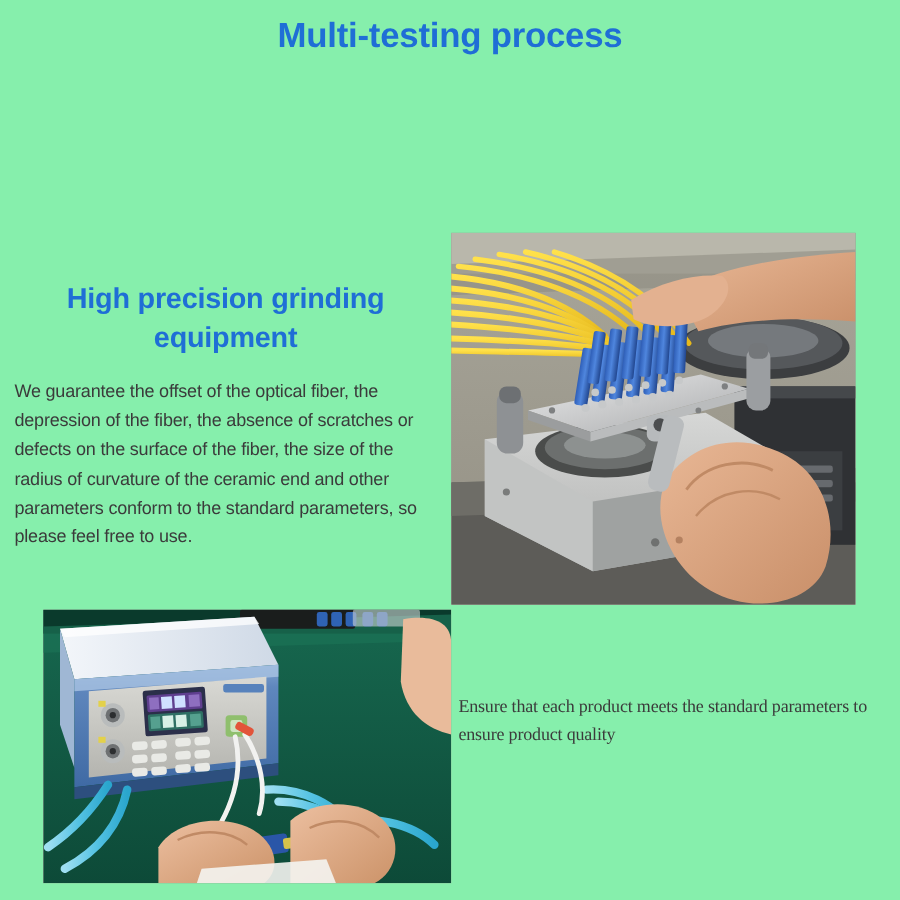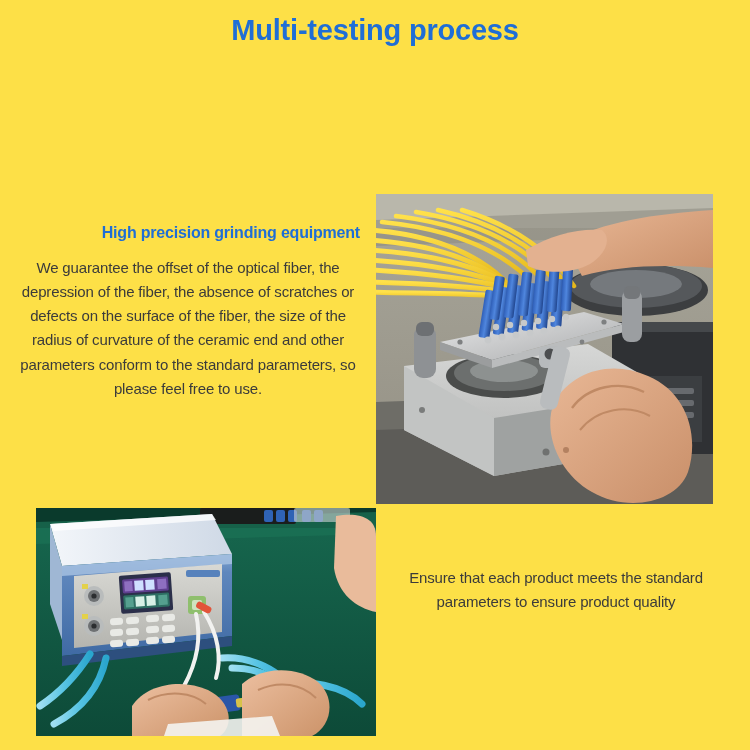--- a/index.html
+++ b/index.html
@@ -4,21 +4,21 @@
 <style>
   html,body{margin:0;padding:0;}
   body{
     width:750px;height:750px;
     background:#e4e4e4;
     font-family:"Liberation Sans", sans-serif;
     overflow:hidden;
     position:relative;
     -webkit-font-smoothing:antialiased;
   }
-  .page{position:relative;width:750px;height:750px;background:#fde047;}
+  .page{position:relative;width:750px;height:750px;background:#86efac;}
 
   
   .hero{position:absolute;left:0;top:0;width:750px;}
   .hero-title{
     text-align:center;
     color:#1f6ed6;
     font-size:29px;
     font-weight:bold;
     letter-spacing:-0.2px;
     margin:13px 0 0 0;
@@ -30,43 +30,43 @@
     text-align:center;
     color:#3b3b3b;
     font-size:18.5px;
     line-height:1.55;
     letter-spacing:-0.25px;
   }
 
   
   .sec-title{
     color:#1f6ed6;
-    font-size:16px;
+    font-size:24px;
     font-weight:bold;
-    text-align:right;
+    text-align:center;
     line-height:1.35;
     letter-spacing:-0.2px;
-    margin:4px;
+    margin:16px;
   }
   .sec-body{
     color:#3b3b3b;
     font-size:15px;
     line-height:1.62;
-    text-align:center;
+    text-align:left;
     letter-spacing:-0.15px;
     margin:0;
   }
 
   
   .block1{position:absolute;left:12px;top:218px;width:352px;}
   .block1 .sec-body{margin-top:12px;}
 
   
   .block2{position:absolute;left:382px;top:566px;width:348px;}
-  .block2 .sec-body{}
+  .block2 .sec-body{margin-top:11px;font-family:Liberation Serif, serif;}
 
   
   .photo{position:absolute;overflow:hidden;background:#9a9a92;}
   #photo-grinding{left:376px;top:194px;width:337px;height:310px;}
   #photo-attenuation{left:36px;top:508px;width:340px;height:228px;}
 
   .ph-svg{display:block;width:100%;height:100%;}
 </style>
 </head>
 <body>

